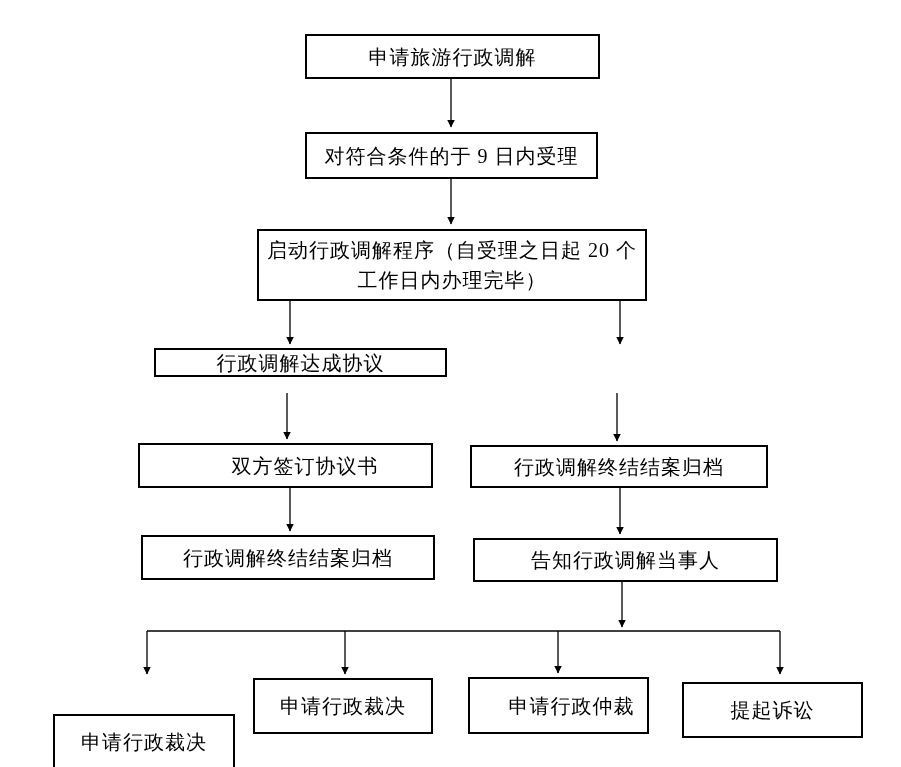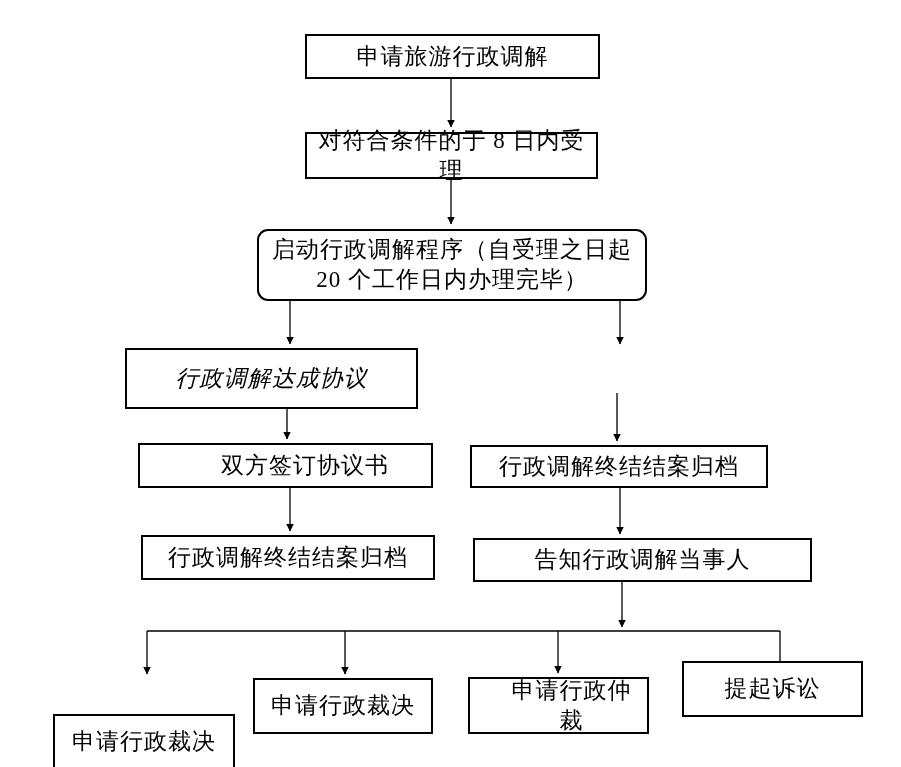--- a/index.html
+++ b/index.html
@@ -26,39 +26,39 @@
   }
   .node {
     position: absolute;
     box-sizing: border-box;
     border: 2px solid #000000;
     background: #ffffff;
     display: flex;
     align-items: center;
     justify-content: center;
     text-align: center;
-    font-size: 23px;
+    font-size: 20px;
     letter-spacing: 1px;
     line-height: 30px;
     padding: 0 4px;
   }
   
   .n-apply        { left:305px; top:34px;  width:295px; height:45px; }
   .n-accept       { left:305px; top:132px; width:293px; height:47px; }
-  .n-start        { left:257px; top:229px; width:390px; height:72px;border-radius:11px; }
-  .n-agree        { left:125px; top:348px; width:293px; height:61px;font-style:italic; }
+  .n-start        { left:257px; top:229px; width:390px; height:72px; }
+  .n-agree        { left:154px; top:348px; width:293px; height:29px; }
   .n-noagree      { left:470px; top:348px; width:293px; height:45px; }
   .n-sign         { left:138px; top:443px; width:295px; height:45px;padding-left:43px; }
   .n-archiveleft  { left:141px; top:535px; width:294px; height:45px; }
   .n-archiveright { left:470px; top:445px; width:298px; height:43px; }
-  .n-inform       { left:473px; top:538px; width:339px; height:44px; }
+  .n-inform       { left:473px; top:538px; width:305px; height:44px; }
   .n-ruling       { left:53px;  top:678px; width:182px; height:56px;margin-top:36px; }
   .n-review       { left:253px; top:678px; width:180px; height:56px; }
   .n-arbitration  { left:468px; top:677px; width:181px; height:57px;padding-left:30px; }
-  .n-lawsuit      { left:682px; top:661px; width:181px; height:56px; }
+  .n-lawsuit      { left:682px; top:682px; width:181px; height:56px; }
 </style>
 </head>
 <body>
 
 <div class="canvas">
 
   <svg class="connectors" width="901" height="767" viewBox="0 0 901 767" xmlns="http://www.w3.org/2000/svg">
     <defs>
       <marker id="ah" markerUnits="userSpaceOnUse" markerWidth="9" markerHeight="9" refX="7.5" refY="4" orient="auto">
         <path d="M0,0 L8,4 L0,8 Z" fill="#000000"></path>
@@ -86,21 +86,21 @@
       <line x1="147" y1="631" x2="780" y2="631"></line>
 
       <line x1="147" y1="631" x2="147" y2="674" marker-end="url(#ah)"></line>
       <line x1="345" y1="631" x2="345" y2="674" marker-end="url(#ah)"></line>
       <line x1="558" y1="631" x2="558" y2="673" marker-end="url(#ah)"></line>
       <line x1="780" y1="631" x2="780" y2="674" marker-end="url(#ah)"></line>
     </g>
   </svg>
 
   <div class="node n-apply">申请旅游行政调解</div>
-  <div class="node n-accept">对符合条件的于 8 日内受理</div>
+  <div class="node n-accept">对符合条件的于 9 日内受理</div>
   <div class="node n-start">启动行政调解程序（自受理之日起 20 个工作日内办理完毕）</div>
   <div class="node n-agree">行政调解达成协议</div>
   <div class="node n-sign">双方签订协议书</div>
   <div class="node n-archiveleft">行政调解终结结案归档</div>
   <div class="node n-archiveright">行政调解终结结案归档</div>
   <div class="node n-inform">告知行政调解当事人</div>
   <div class="node n-ruling">申请行政裁决</div>
   <div class="node n-review">申请行政裁决</div>
   <div class="node n-arbitration">申请行政仲裁</div>
   <div class="node n-lawsuit">提起诉讼</div>

